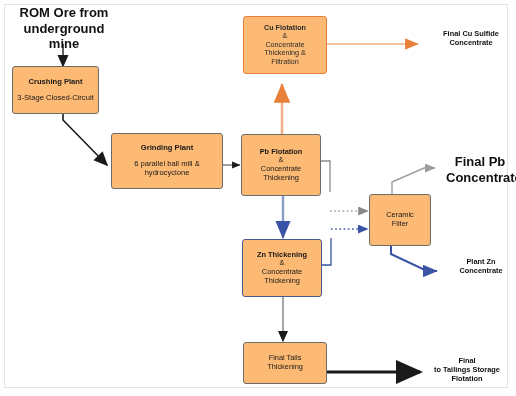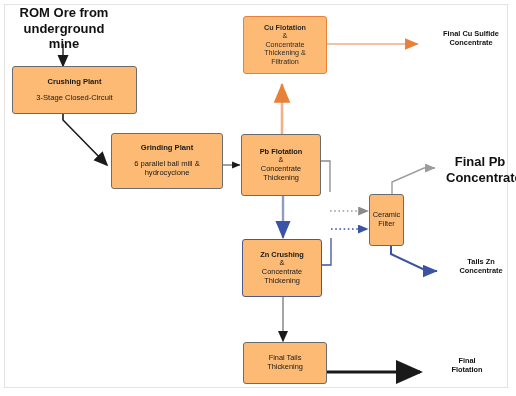--- a/index.html
+++ b/index.html
@@ -99,21 +99,21 @@
 
     <path d="M327,372 L420,372" stroke="#1a1a1a" stroke-width="3" fill="none" marker-end="url(#ar-black-big)"></path>
   </svg>
 
   <div class="lbl" style="left:18px;top:5px;width:92px;font-size:13px;">
     <div>ROM Ore from</div>
     <div>underground</div>
     <div>mine</div>
   </div>
 
-  <div class="node" style="left:12px;top:66px;width:125px;height:48px;font-size:7.6px;">
+  <div class="node" style="left:12px;top:66px;width:87px;height:48px;font-size:7.6px;">
     <div class="ttl">Crushing Plant</div>
     <div class="sub" style="margin-top:7px;">3-Stage Closed-Circuit</div>
   </div>
 
   <div class="node" style="left:111px;top:133px;width:112px;height:56px;font-size:7.6px;">
     <div class="ttl">Grinding Plant</div>
     <div class="sub" style="margin-top:7px;">6 parallel ball mill &amp;</div>
     <div class="sub">hydrocyclone</div>
   </div>
 
@@ -126,48 +126,49 @@
   </div>
 
   <div class="node" style="left:241px;top:134px;width:80px;height:62px;font-size:7.4px;">
     <div class="ttl">Pb Flotation</div>
     <div class="sub">&amp;</div>
     <div class="sub">Concentrate</div>
     <div class="sub">Thickening</div>
   </div>
 
   <div class="node bluish" style="left:242px;top:239px;width:80px;height:58px;font-size:7.4px;">
-    <div class="ttl">Zn Crushing</div>
+    <div class="ttl">Zn Thickening</div>
     <div class="sub">&amp;</div>
     <div class="sub">Concentrate</div>
     <div class="sub">Thickening</div>
   </div>
 
-  <div class="node" style="left:369px;top:194px;width:35px;height:52px;font-size:7.4px;">
+  <div class="node" style="left:369px;top:194px;width:62px;height:52px;font-size:7.4px;">
     <div class="sub">Ceramic</div>
     <div class="sub">Filter</div>
   </div>
 
   <div class="node" style="left:243px;top:342px;width:84px;height:42px;font-size:7.4px;">
     <div class="sub">Final Tails</div>
     <div class="sub">Thickening</div>
   </div>
 
   <div class="lbl" style="left:429px;top:30px;width:84px;font-size:7.4px;">
     <div>Final Cu Sulfide</div>
     <div>Concentrate</div>
   </div>
 
   <div class="lbl" style="left:446px;top:154px;width:68px;font-size:13px;">
     <div>Final Pb</div>
     <div>Concentrate</div>
   </div>
 
   <div class="lbl" style="left:447px;top:258px;width:68px;font-size:7.4px;">
-    <div>Tails Zn</div>
+    <div>Plant Zn</div>
     <div>Concentrate</div>
   </div>
 
   <div class="lbl" style="left:420px;top:357px;width:94px;font-size:7.4px;">
     <div>Final</div>
+    <div>to Tailings Storage</div>
     <div>Flotation</div>
   </div>
 </div>
 
 </body></html>

